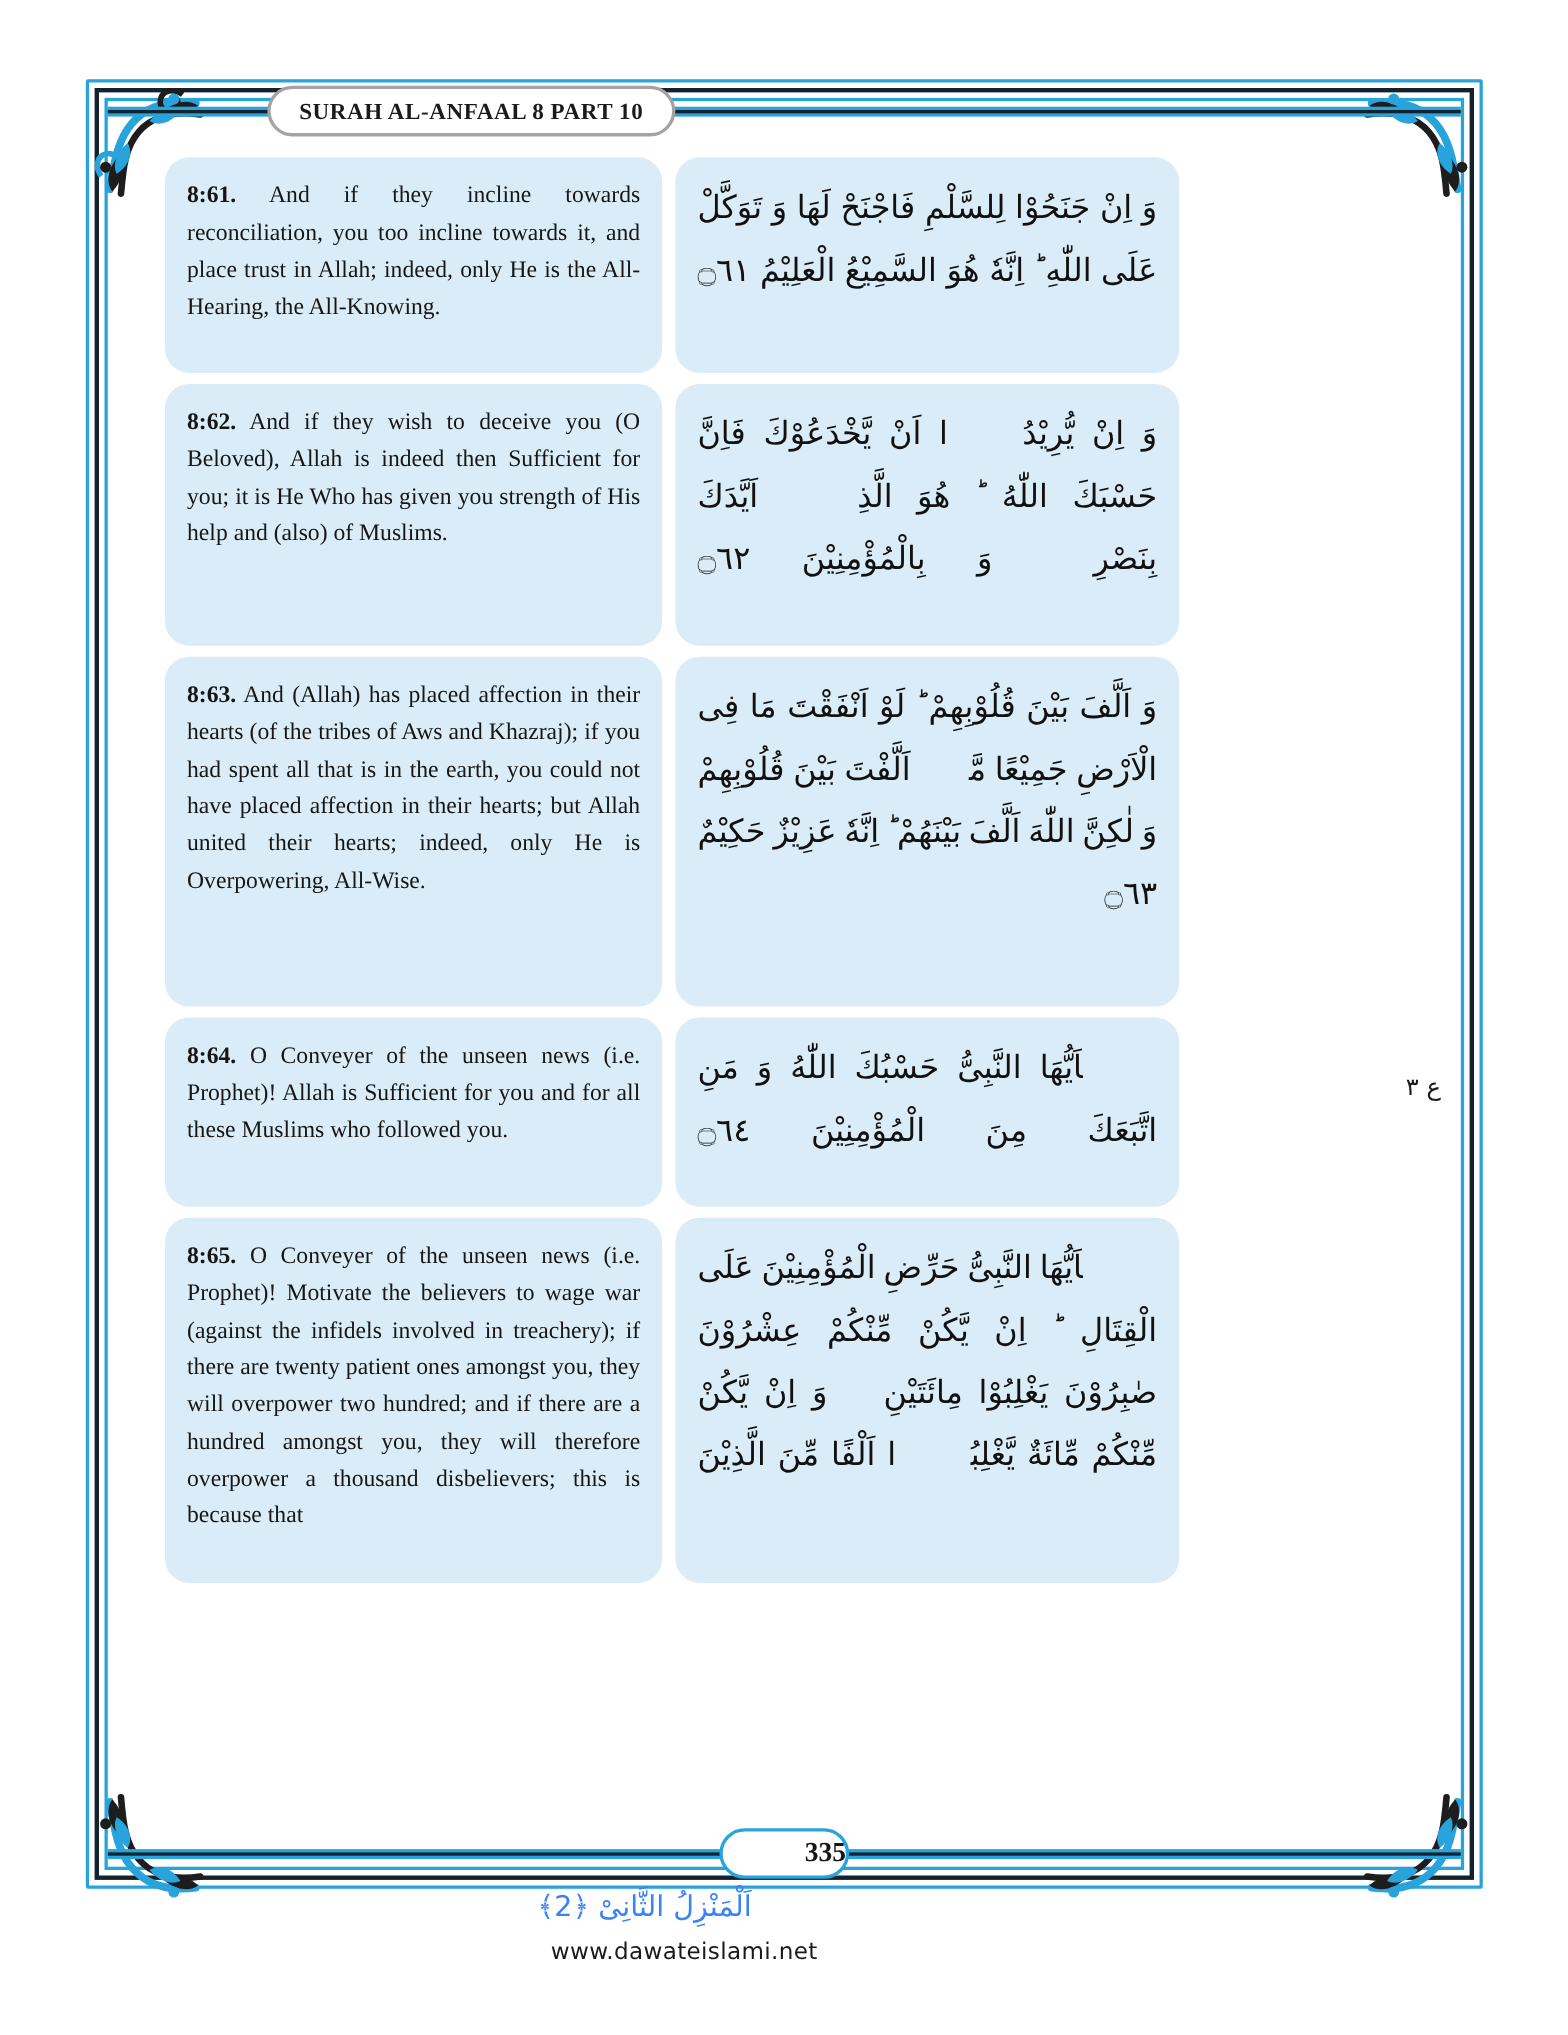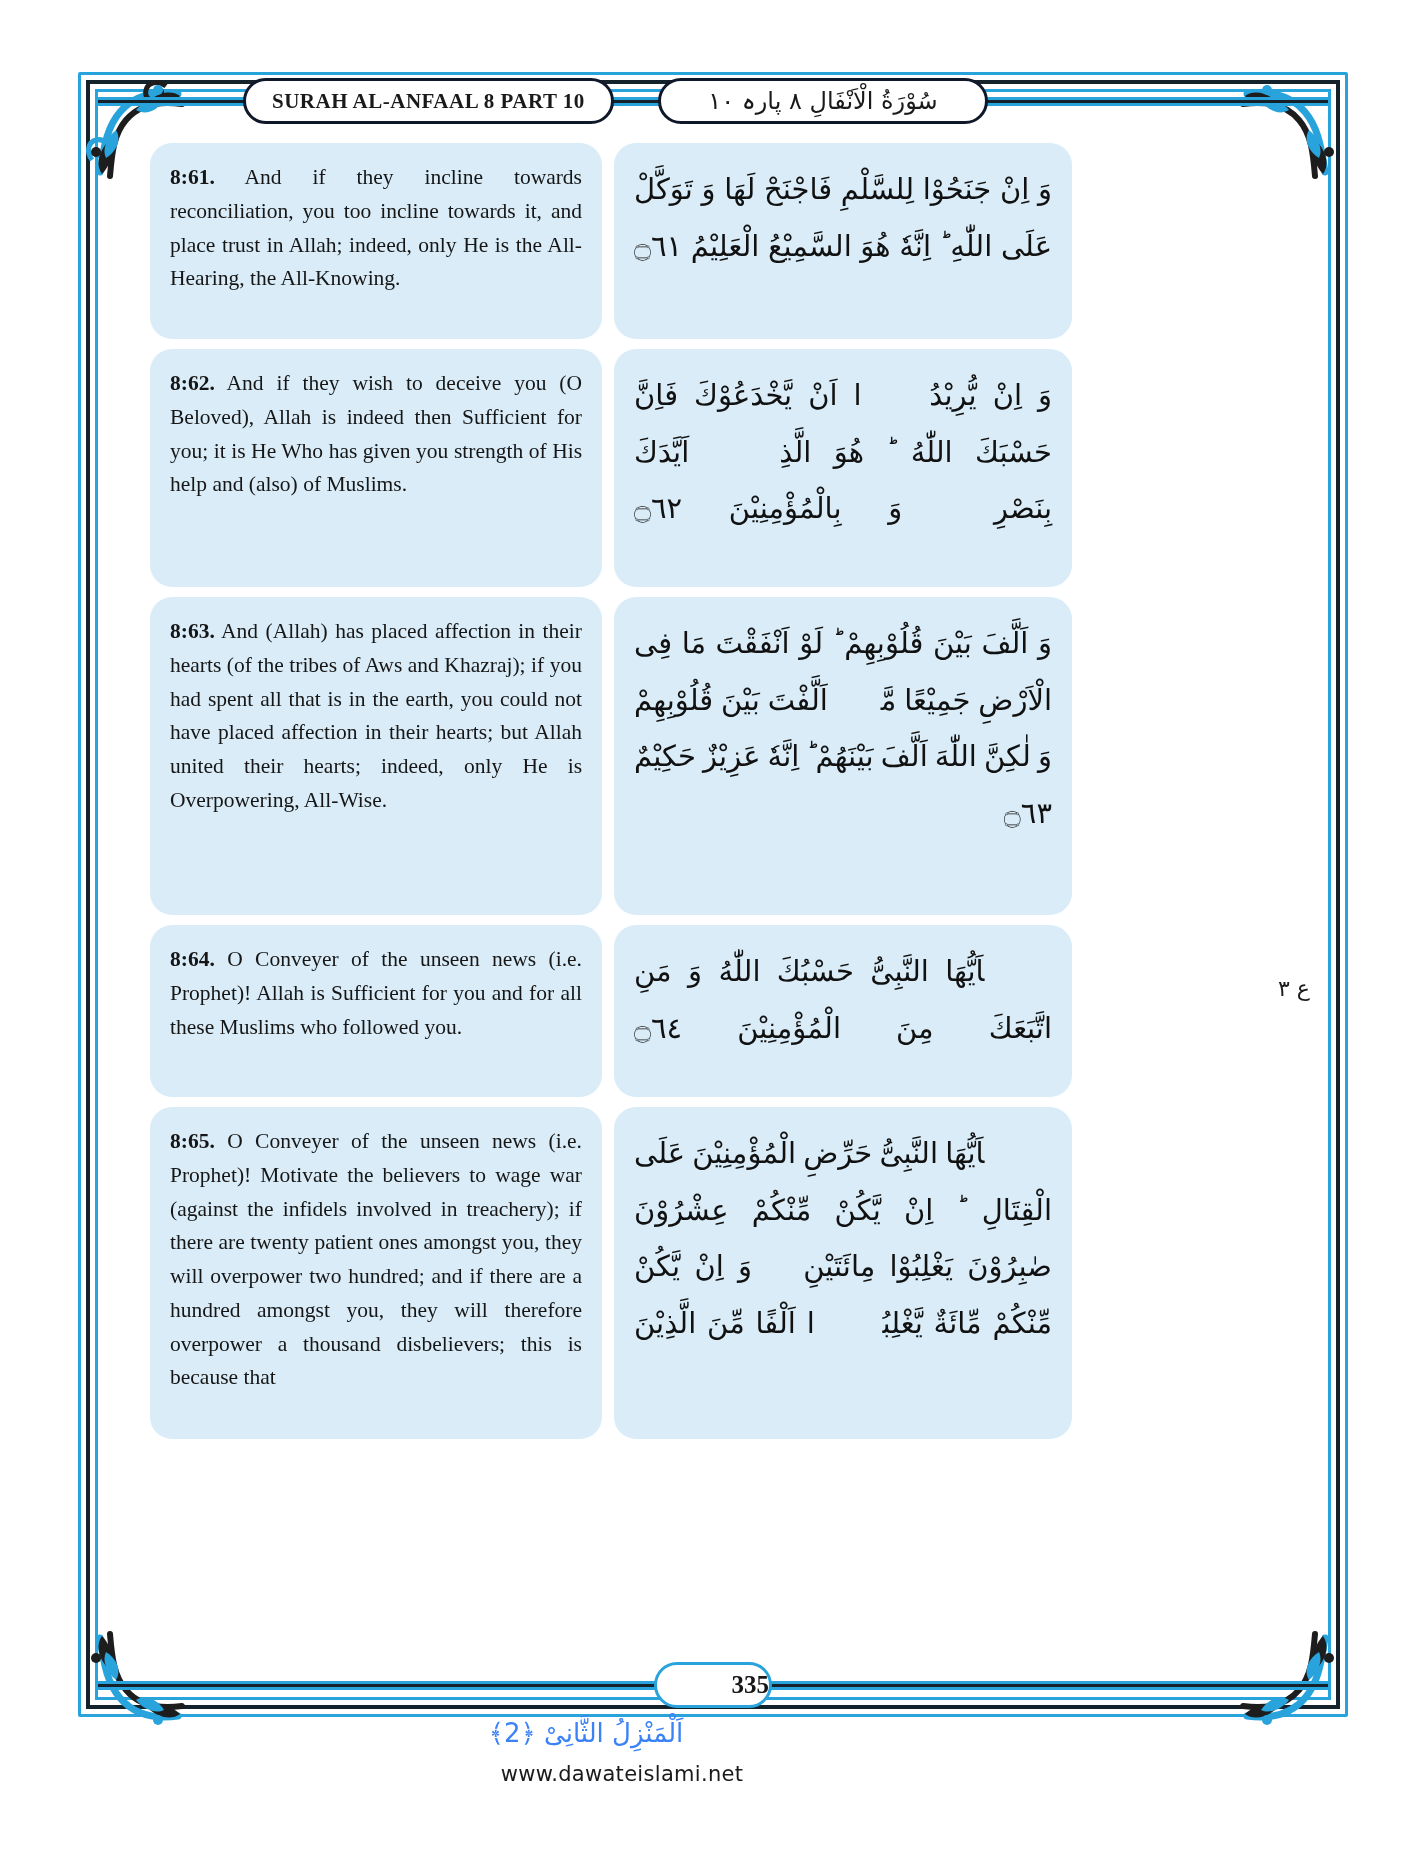--- a/index.html
+++ b/index.html
@@ -70,21 +70,21 @@
     position: absolute;
     left: 0; top: 3px;
     width: 100%; height: 3px;
     background: #14232b;
   }
   .header-pill {
     position: absolute;
     top: 0;
     height: 46px;
     background: #ffffff;
-    border: 3px solid #0f172a;
+    border: 3px solid #a3a3a3;
     border-radius: 26px;
     display: flex;
     align-items: center;
     justify-content: center;
     padding: 0 26px;
   }
   .header-pill.left  { left: 145px; min-width: 350px; }
   .header-pill.right { left: 560px; min-width: 330px; }
 
   .header-title-en {
@@ -288,23 +288,20 @@
       <circle cx="92" cy="30" r="5" fill="#29a3dc"></circle>
       <circle cx="30" cy="92" r="5" fill="#1d1d1d"></circle>
     </svg>
   </div>
 
   <div class="header-band">
     <div class="header-rule"></div>
     <div class="header-pill left">
       <span class="header-title-en">SURAH AL-ANFAAL 8 PART 10</span>
     </div>
-    <div class="header-pill right">
-      <span class="header-title-ar">سُوْرَةُ الْاَنْفَالِ ٨ پارہ ١٠</span>
-    </div>
   </div>
 
   <div class="content">
 
     <div class="col col-en">
       <div class="verse-box b61">
         <div class="verse-en">
           <span class="vnum">8:61.</span>
           <span>And if they incline towards reconciliation, you too incline towards it, and place trust in Allah; indeed, only He is the All-Hearing, the All-Knowing.</span>
         </div>

